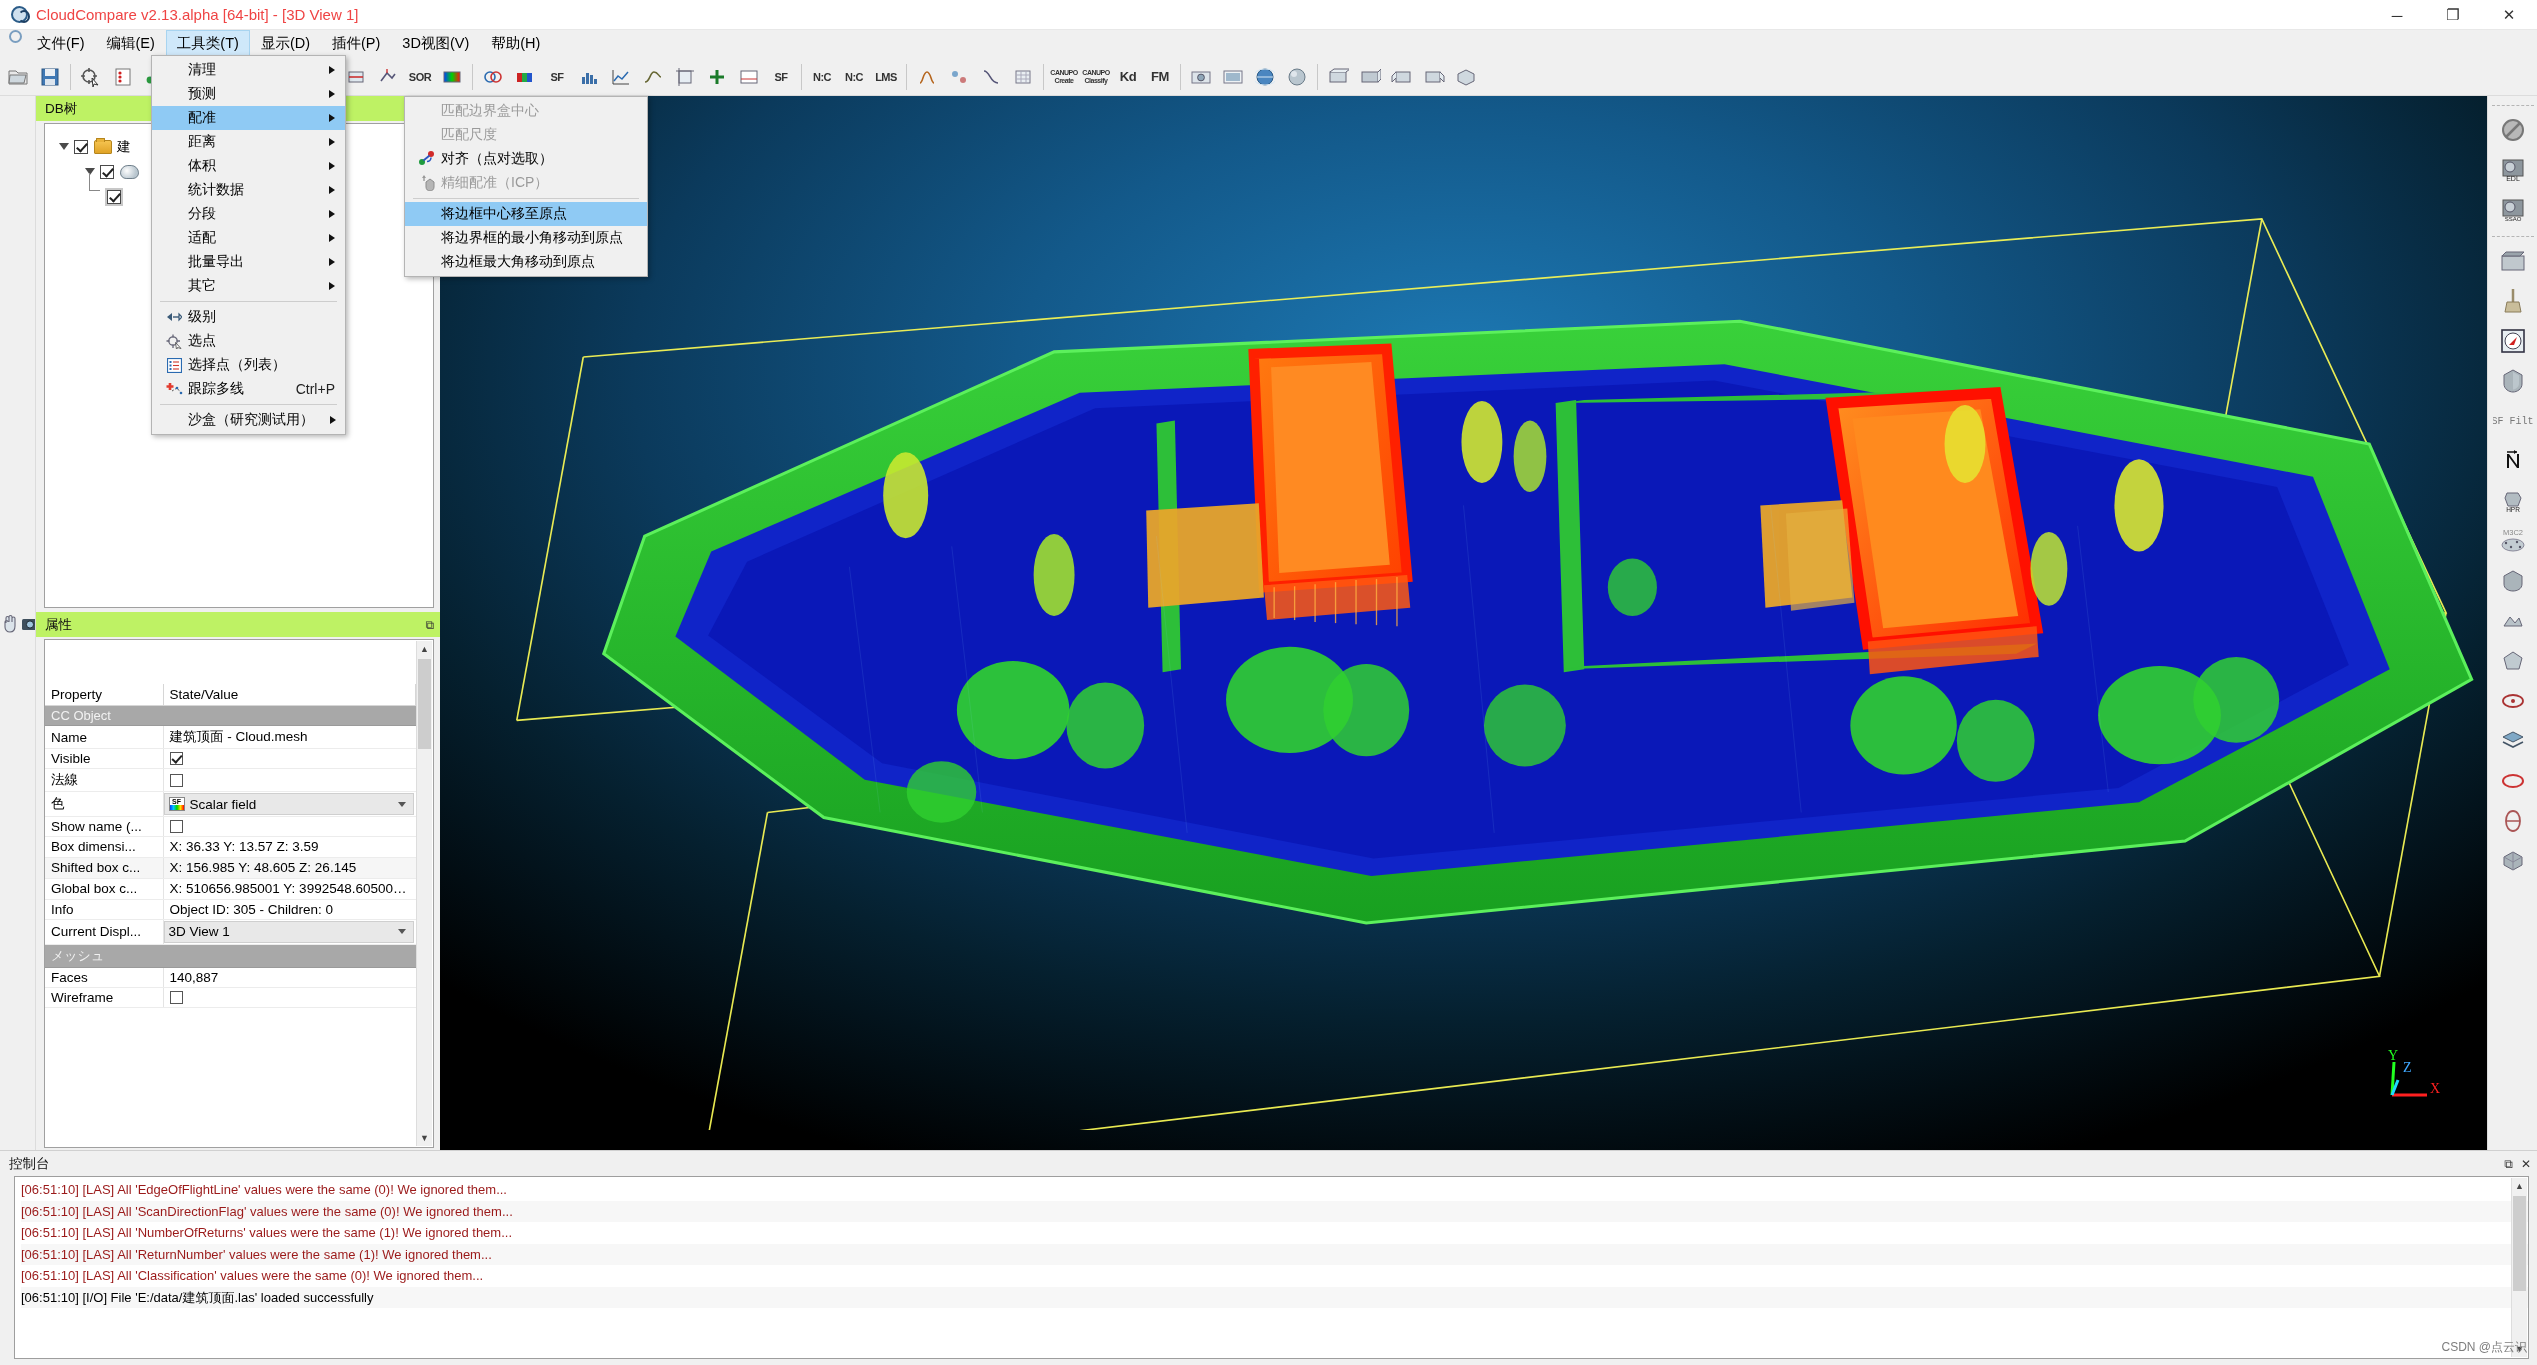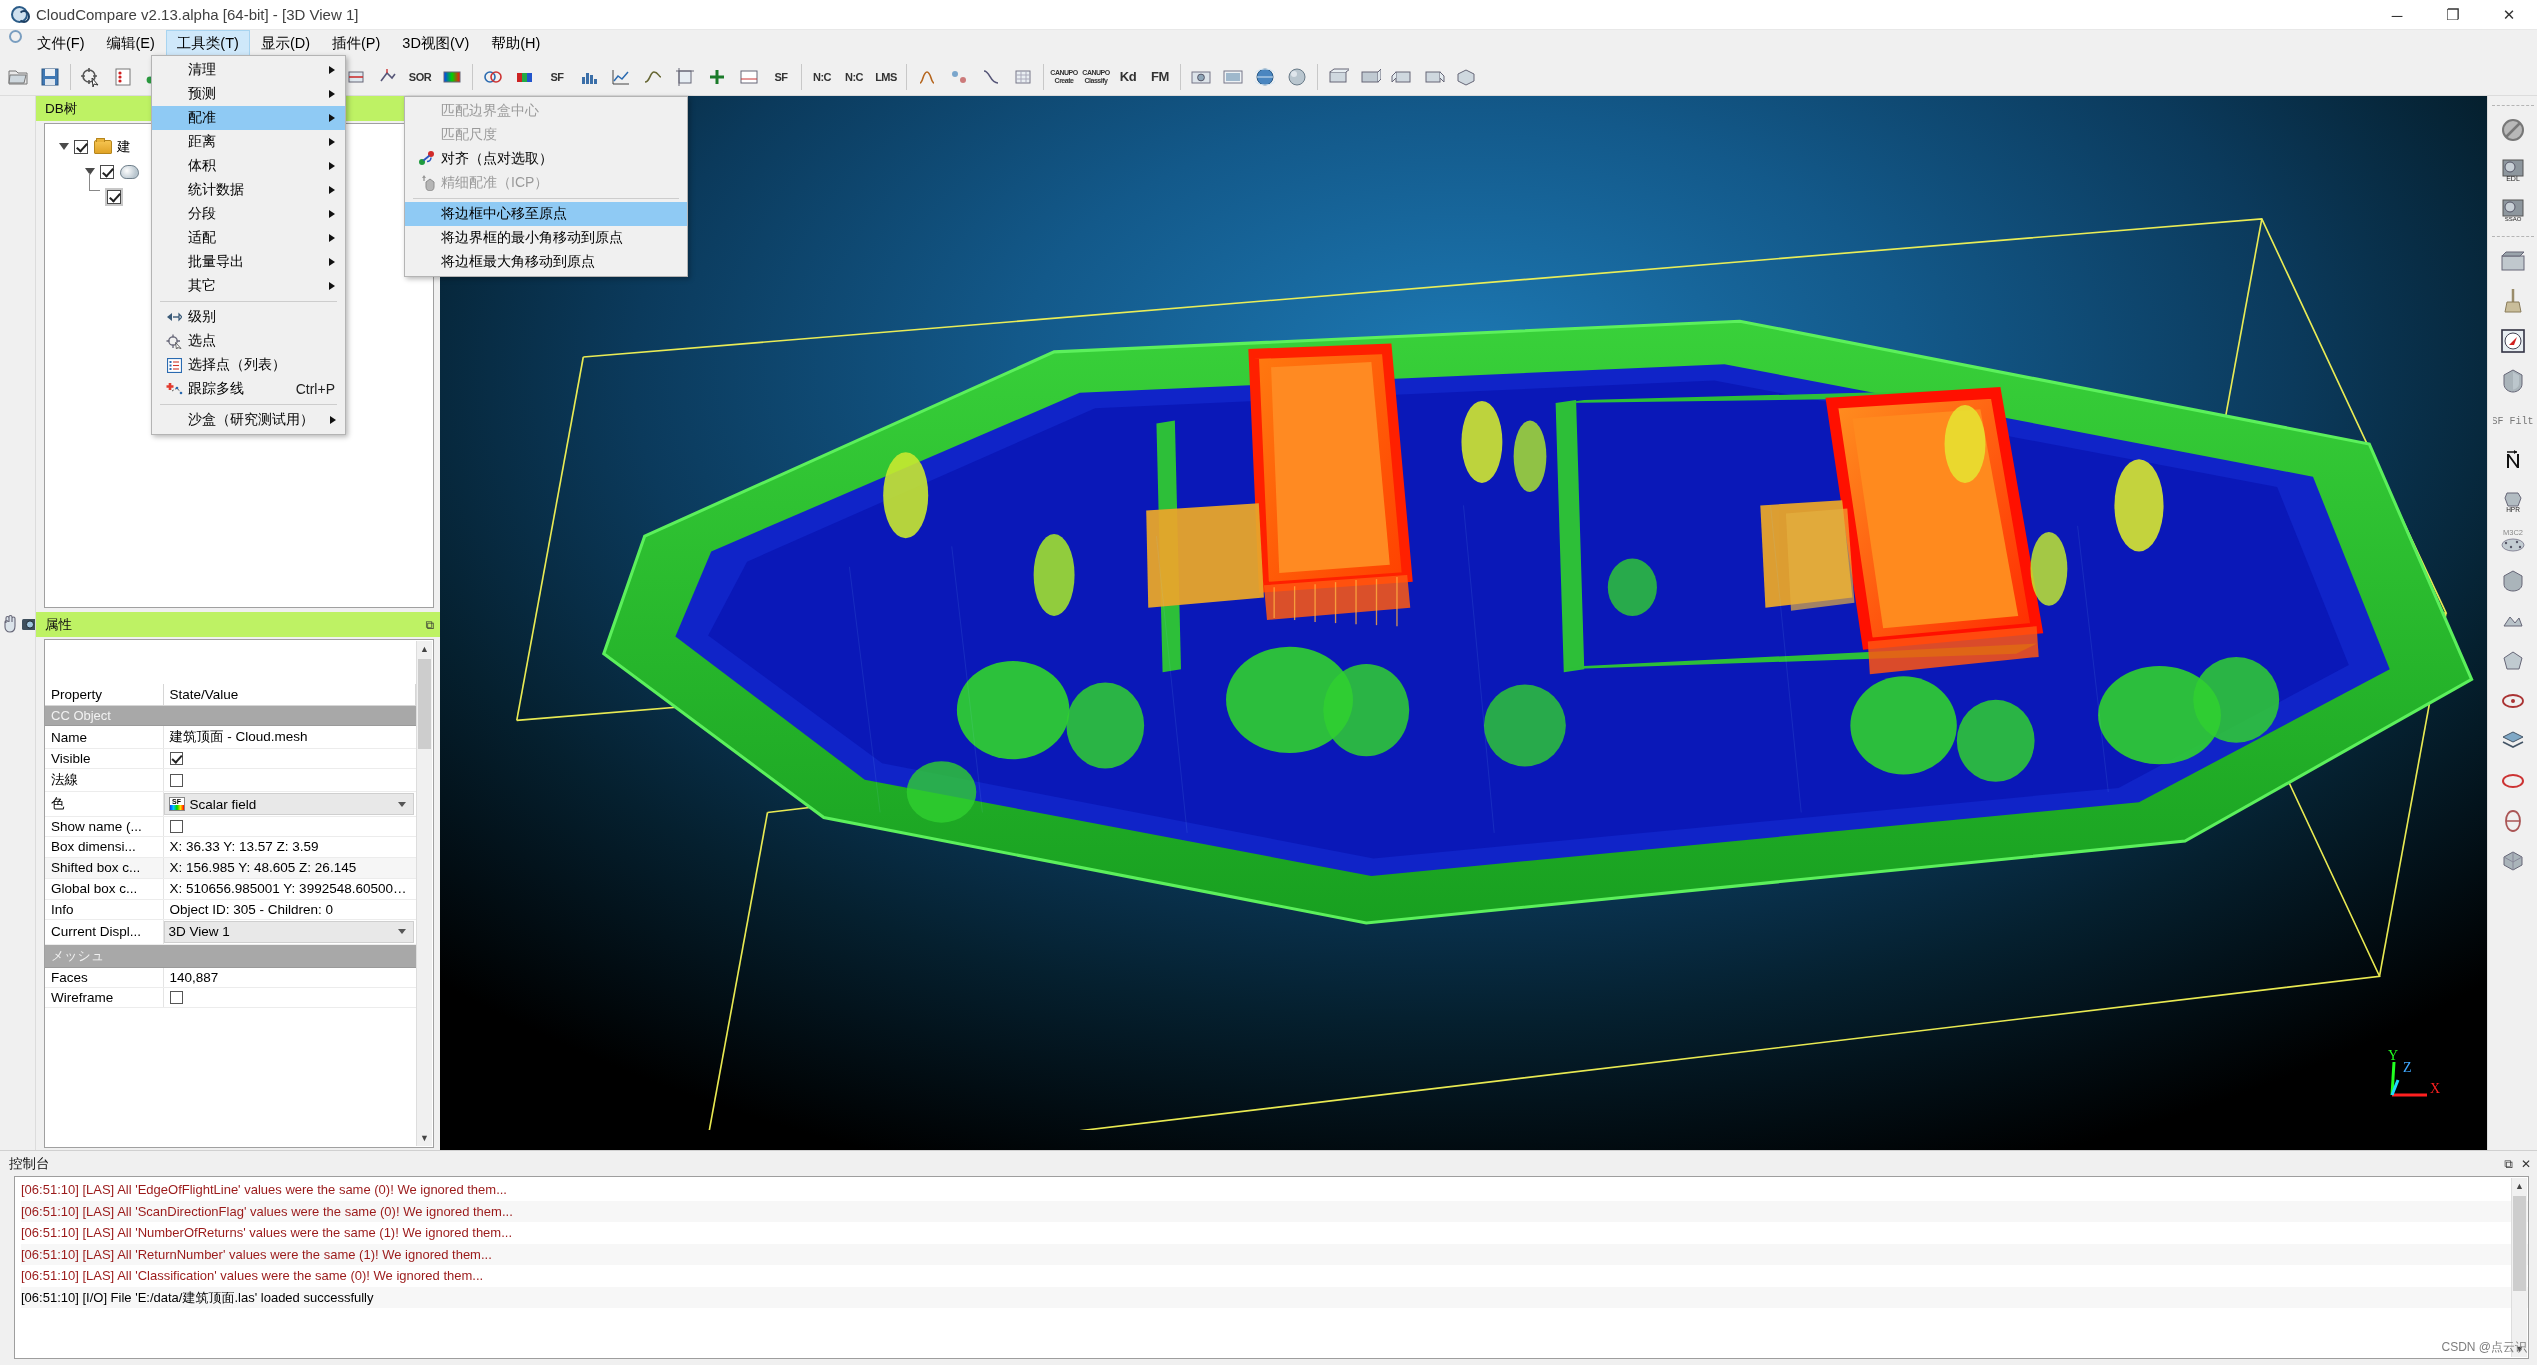--- a/index.html
+++ b/index.html
@@ -40,21 +40,21 @@
   }
   .cc-logo::after {
     content: ""; position:absolute;
     left: 5px; top: 2px;
     width: 8px; height: 9px;
     border: 2px solid #1c3f63;
     border-left-color: transparent;
     border-radius: 50%;
   }
   .titlebar .tb-title {
-    font-size: 15px; color: #404040;
+    font-size: 15px; color: #ef4444;
     margin-left: 4px;
     white-space: nowrap;
   }
   .winbtns { position:absolute; right:0; top:0; height:30px; display:flex; }
   .winbtn {
     width: 56px; height: 30px;
     display:flex; align-items:center; justify-content:center;
     font-size: 15px; color:#333;
   }
 
@@ -1228,21 +1228,21 @@
 
     <div class="psep"></div>
 
     <div class="pitem">
       <span class="pico"></span>
       <span class="plbl">沙盒（研究测试用）</span>
       <span class="psub"></span>
     </div>
   </div>
 
-  <div class="popup" style="left:404px; top:96px; width:284px;">
+  <div class="popup" style="left:404px; top:96px; width:244px;">
     <div class="pitem dis">
       <span class="pico"></span>
       <span class="plbl">匹配边界盒中心</span>
     </div>
     <div class="pitem dis">
       <span class="pico"></span>
       <span class="plbl">匹配尺度</span>
     </div>
     <div class="pitem">
       <span class="pico">

